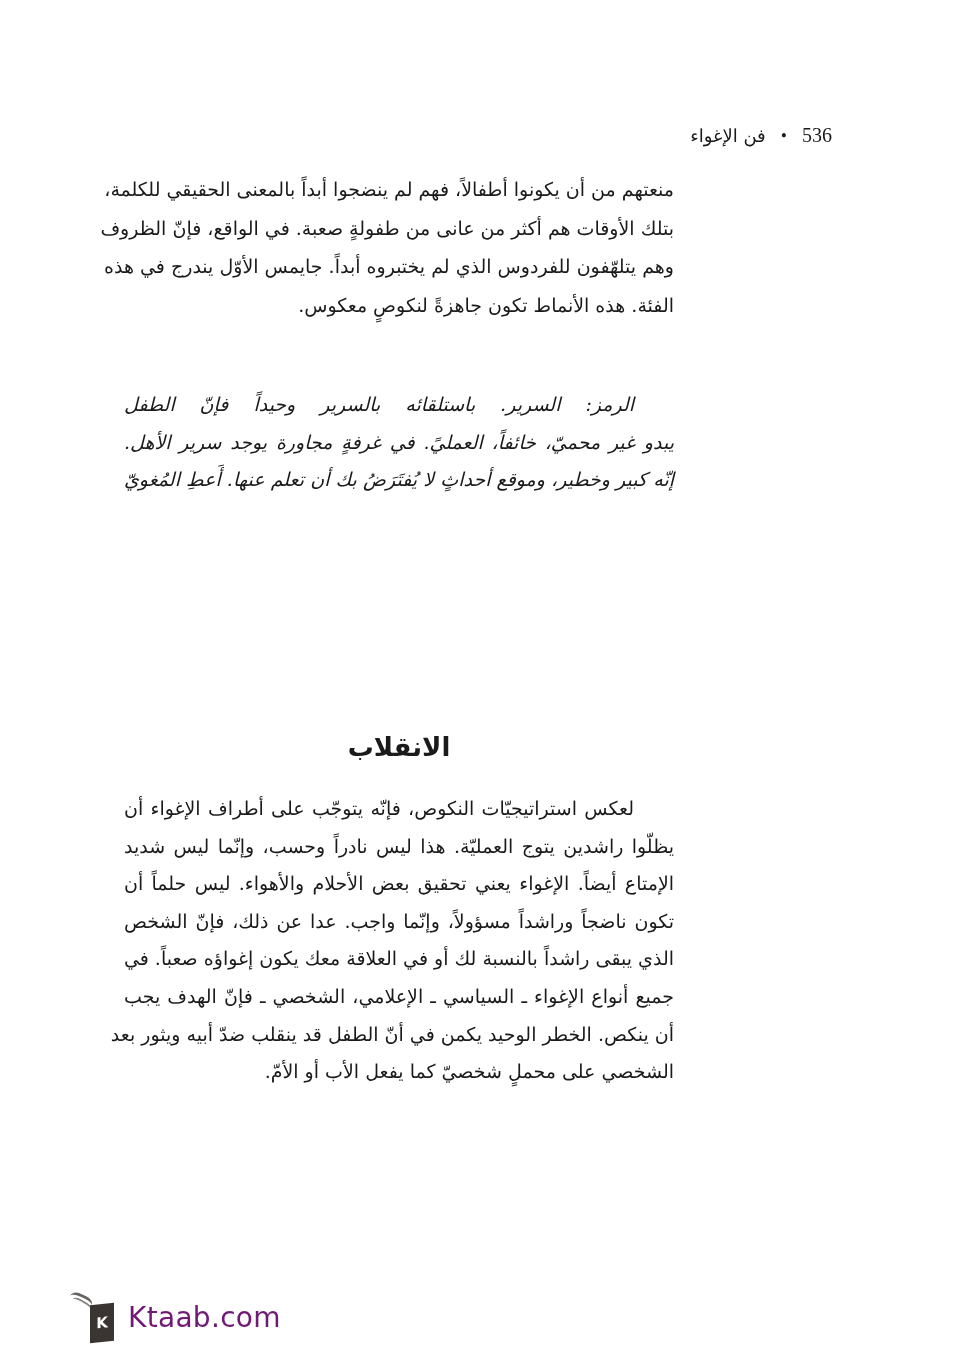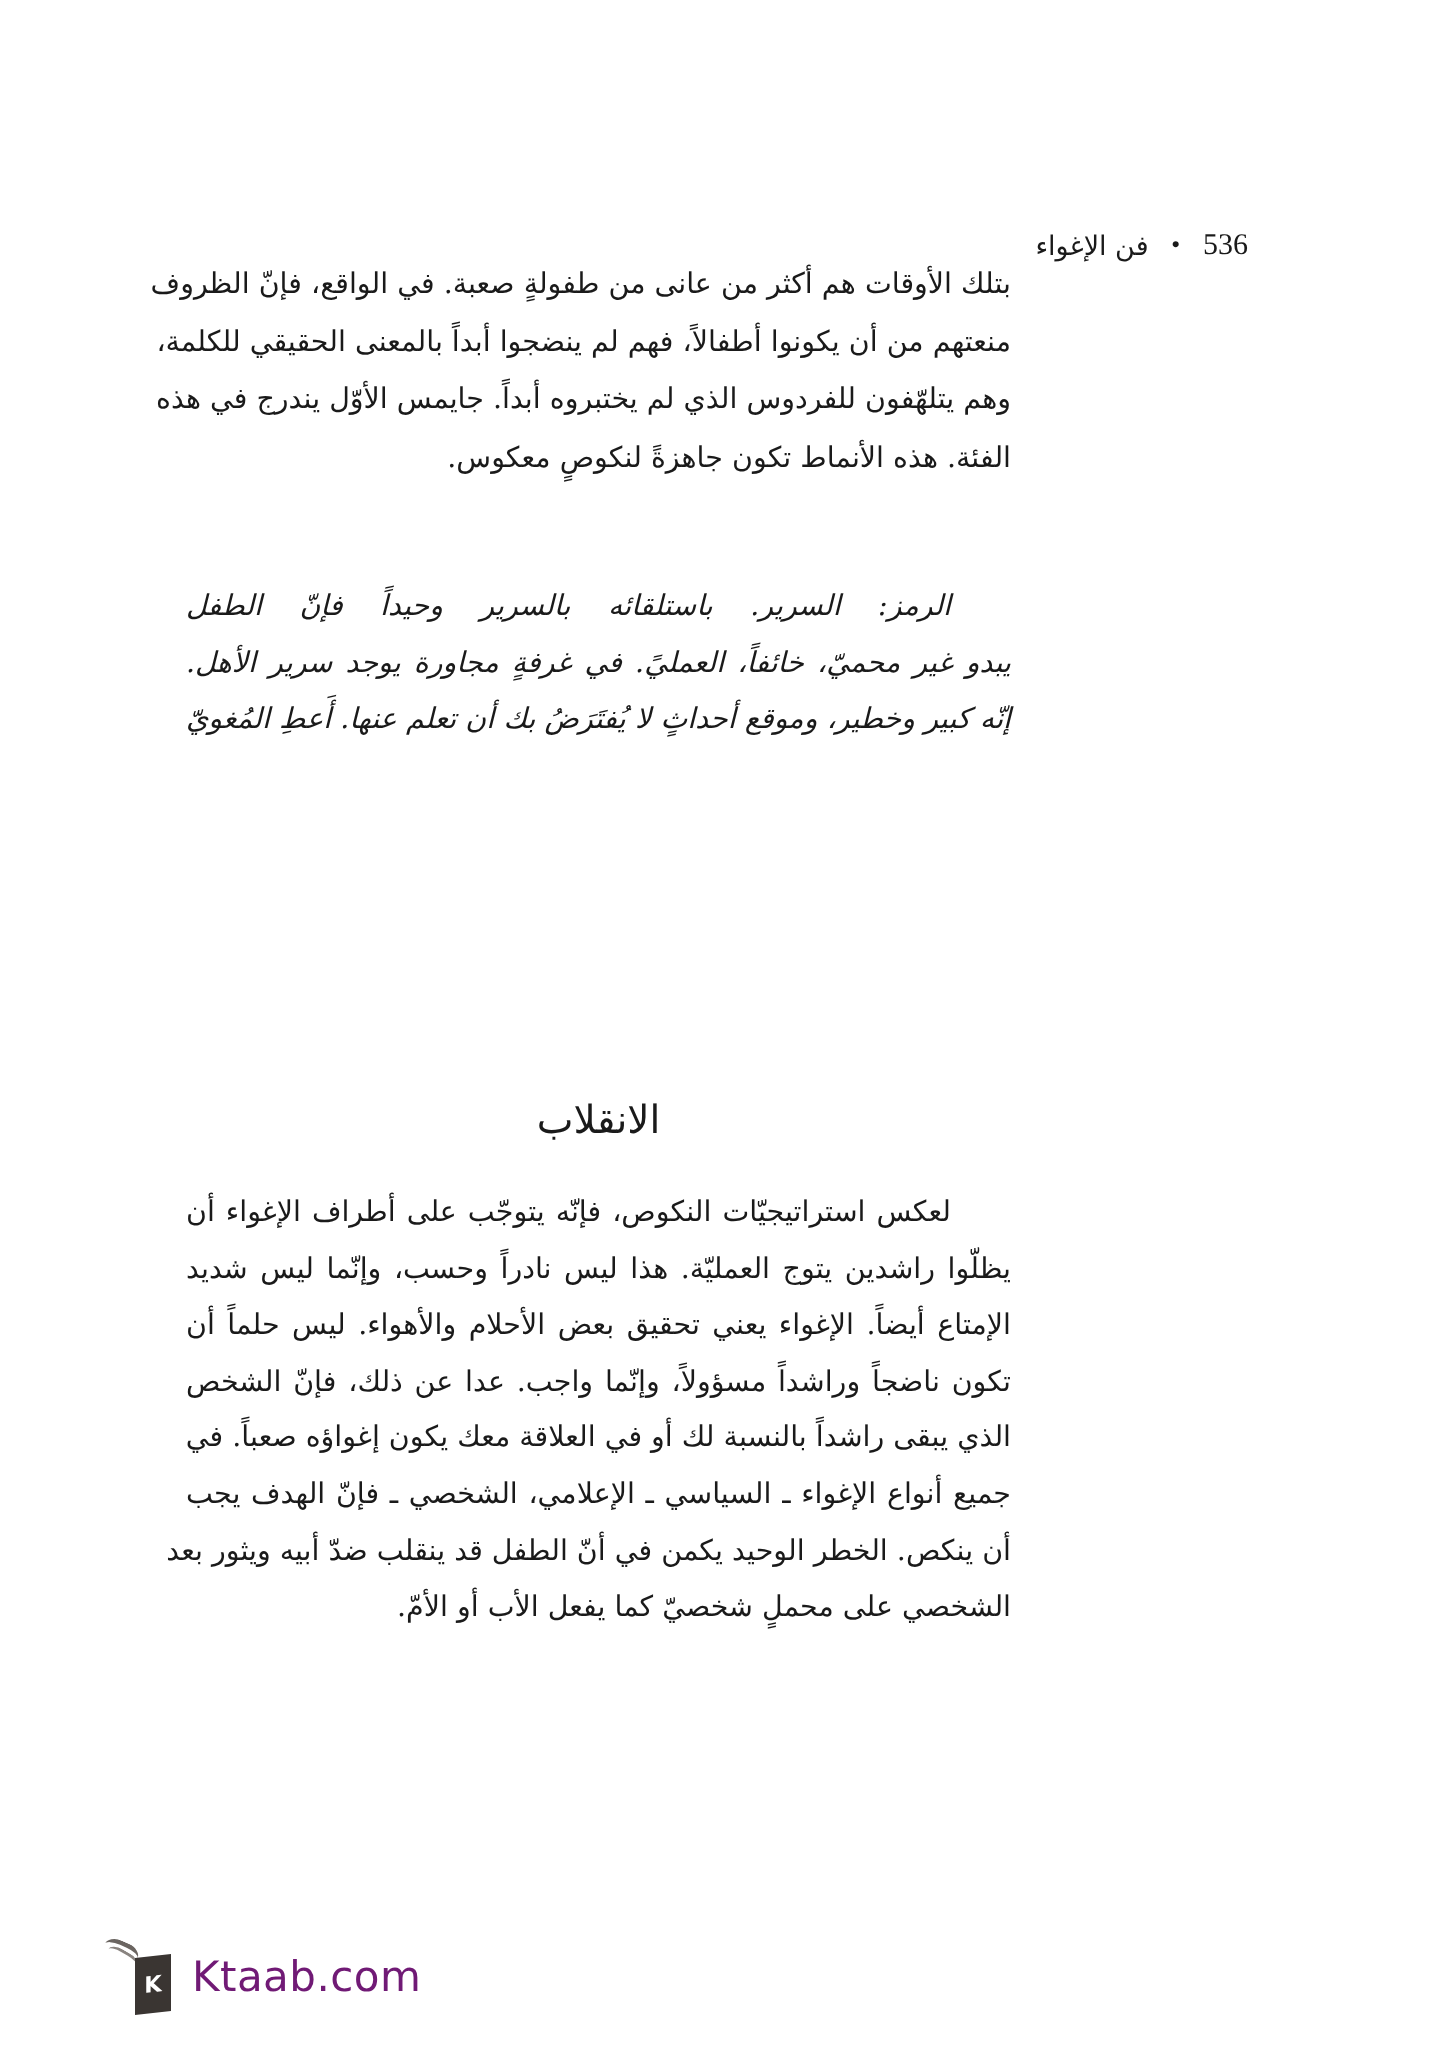--- a/index.html
+++ b/index.html
@@ -2,21 +2,21 @@
 <html><head>
   <meta charset="utf-8">
   <style>
     html, body { margin: 0; padding: 0; background: #ffffff; }
     body {
       width: 955px; height: 1370px; position: relative; overflow: hidden;
       font-family: "DejaVu Serif", "Liberation Serif", serif;
       color: #1a1a1a;
     }
     .page-header {
-      position: absolute; top: 152px; left: 600px; width: 232px;
+      position: absolute; top: 124px; left: 600px; width: 232px;
       direction: ltr; display: flex; justify-content: flex-end; align-items: center;
       font-size: 19px; gap: 14px;
     }
     .page-header .num { font-family: "Liberation Serif", serif; font-size: 20px; }
     .page-header .dot { font-size: 14px; }
     .page-header .title { direction: rtl; font-size: 18px; }
 
     .text-block {
       position: absolute; left: 124px; width: 550px;
       direction: rtl; text-align: justify; text-align-last: right;
@@ -27,21 +27,21 @@
       text-align-last: justify;
     }
     .line.last { text-align-last: right; }
 
     .para1 { top: 170px; }
     .quote { top: 386px; }
     .quote .line { font-style: italic; height: 37.5px; line-height: 37.5px; }
     .section-title {
       position: absolute; top: 732px; left: 124px; width: 550px;
       direction: rtl; text-align: center;
-      font-family: "DejaVu Sans", sans-serif; font-weight: normal; font-size: 26px;
+      font-family: "DejaVu Sans", sans-serif; font-weight: bold; font-size: 26px;
     }
     .para2 { top: 790px; }
     .para2 .line { height: 37.6px; line-height: 37.6px; }
     .indent { padding-right: 40px; }
 
     .logo {
       position: absolute; left: 66px; top: 1292px;
       display: flex; align-items: center; gap: 12px; direction: ltr;
     }
     .logo-mark { position: relative; width: 50px; height: 50px; }
@@ -69,22 +69,22 @@
 </head>
 <body>
 
 <div class="page-header">
   <span class="title">فن الإغواء</span>
   <span class="dot">•</span>
   <span class="num">536</span>
 </div>
 
 <div class="text-block para1">
+  <span class="line">منعتهم من أن يكونوا أطفالاً، فهم لم ينضجوا أبداً بالمعنى الحقيقي للكلمة،</span>
   <span class="line">بتلك الأوقات هم أكثر من عانى من طفولةٍ صعبة. في الواقع، فإنّ الظروف</span>
-  <span class="line">منعتهم من أن يكونوا أطفالاً، فهم لم ينضجوا أبداً بالمعنى الحقيقي للكلمة،</span>
   <span class="line">وهم يتلهّفون للفردوس الذي لم يختبروه أبداً. جايمس الأوّل يندرج في هذه</span>
   <span class="line last">الفئة. هذه الأنماط تكون جاهزةً لنكوصٍ معكوس.</span>
 </div>
 
 <div class="text-block quote">
   <span class="line last indent" style="text-align-last: justify;">الرمز: السرير. باستلقائه بالسرير وحيداً فإنّ الطفل</span>
   <span class="line">يبدو غير محميّ، خائفاً، العمليً. في غرفةٍ مجاورة يوجد سرير الأهل.</span>
   <span class="line">إنّه كبير وخطير، وموقع أحداثٍ لا يُفتَرَضُ بك أن تعلم عنها. أَعطِ المُغويّ</span>
 </div>
 

